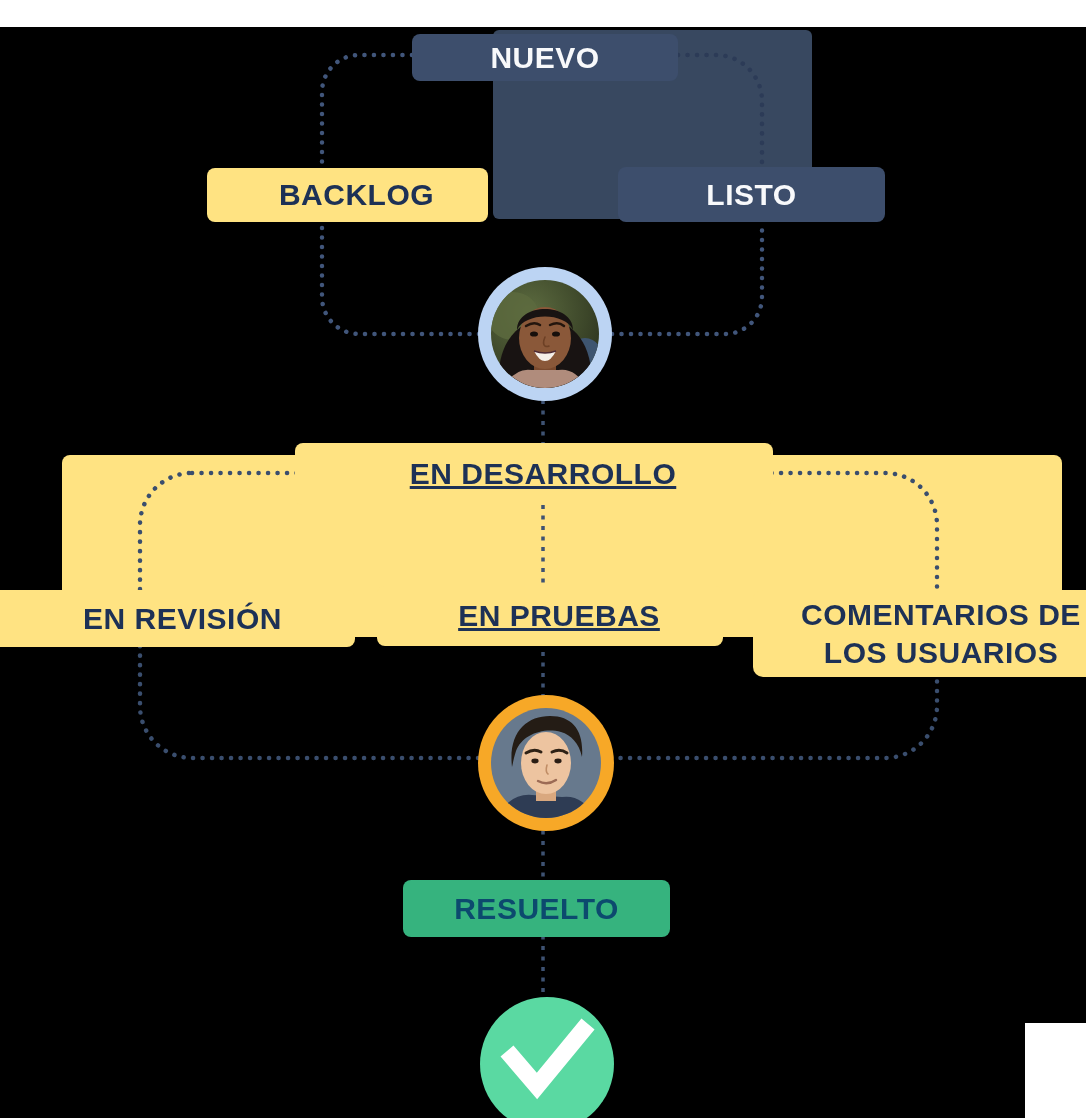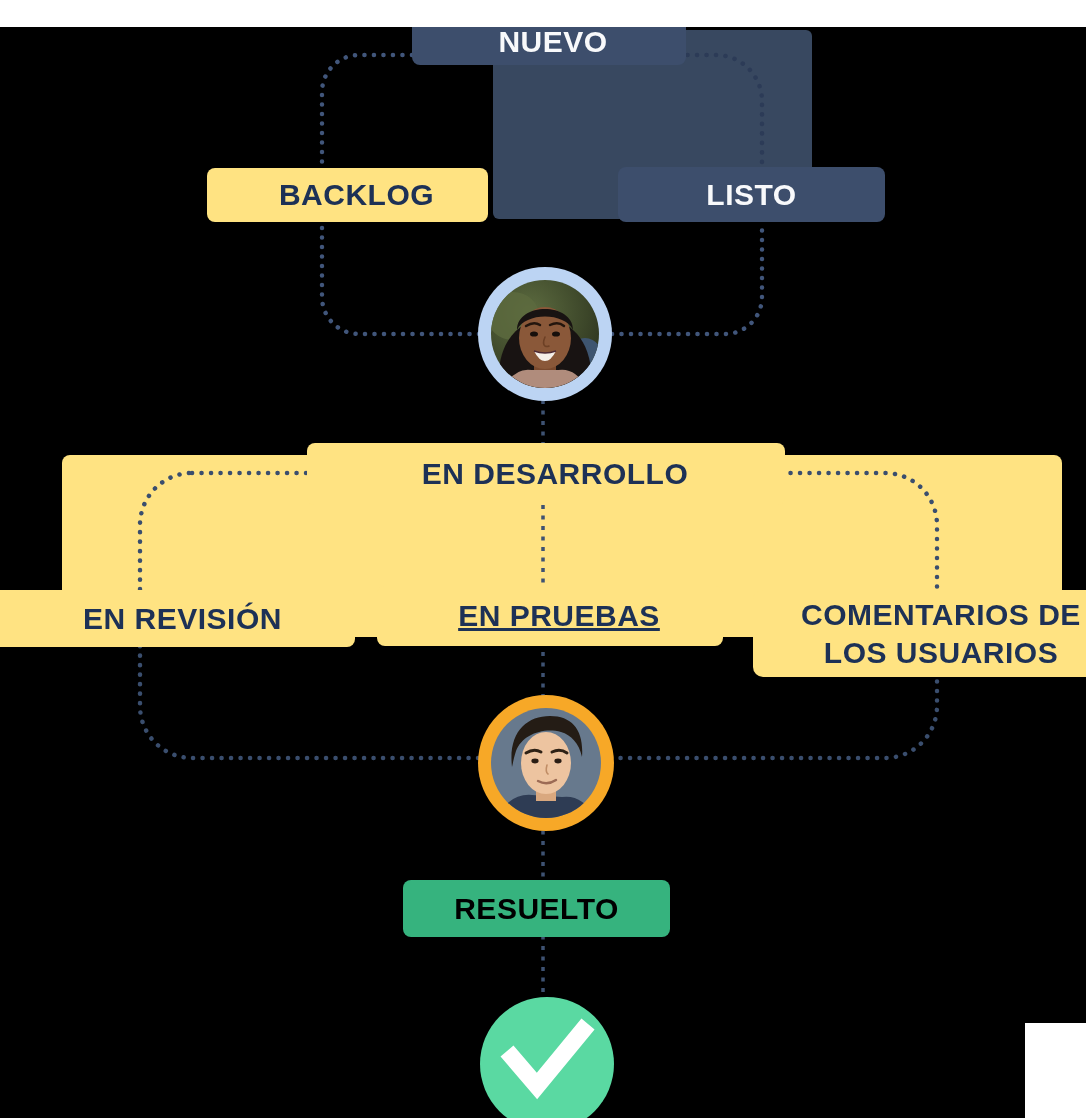--- a/index.html
+++ b/index.html
@@ -8,25 +8,25 @@
   .white-strip-top{position:absolute;left:0;top:0;width:1086px;height:27px;background:#fff;z-index:4;}
   .white-block-br{position:absolute;left:1025px;top:1023px;width:61px;height:95px;background:#fff;z-index:4;}
   .panel{position:absolute;left:493px;top:30px;width:319px;height:189px;background:#384860;border-radius:6px;z-index:1;}
   .band{position:absolute;left:62px;top:455px;width:1000px;height:182px;background:#FFE382;border-radius:8px;z-index:1;}
   svg.overlay{position:absolute;left:0;top:0;z-index:2;}
   .box{position:absolute;display:flex;align-items:center;justify-content:center;
        font-weight:bold;font-size:30px;letter-spacing:.5px;border-radius:8px;
        color:#1D3156;text-align:center;z-index:3;}
   .navy{background:#3D4E6C;color:#F8F9FB;}
   .yellow{background:#FFE382;padding-left:18px;}
-  .green{background:#36B37E;color:#000000;}
-  .nuevo{left:412px;top:18px;width:266px;height:47px;padding-left:8px;}
+  .green{background:#36B37E;color:#0c4a6e;}
+  .nuevo{left:412px;top:34px;width:266px;height:47px;}
   .backlog{left:207px;top:168px;width:263px;height:54px;}
   .listo{left:618px;top:167px;width:267px;height:55px;}
-  .desarrollo{left:307px;top:443px;width:460px;height:62px;}
+  .desarrollo{left:295px;top:443px;width:460px;height:62px;text-decoration:underline;}
   .revision{left:-8px;top:590px;width:345px;height:57px;}
   .pruebas{left:377px;top:586px;width:328px;height:60px;text-decoration:underline;}
   .comentarios{left:753px;top:590px;width:340px;height:87px;border-radius:10px;
                flex-direction:column;justify-content:center;line-height:38px;}
   .resuelto{left:403px;top:880px;width:267px;height:57px;}
 </style>
 </head>
 <body>
 
 <div class="stage">

